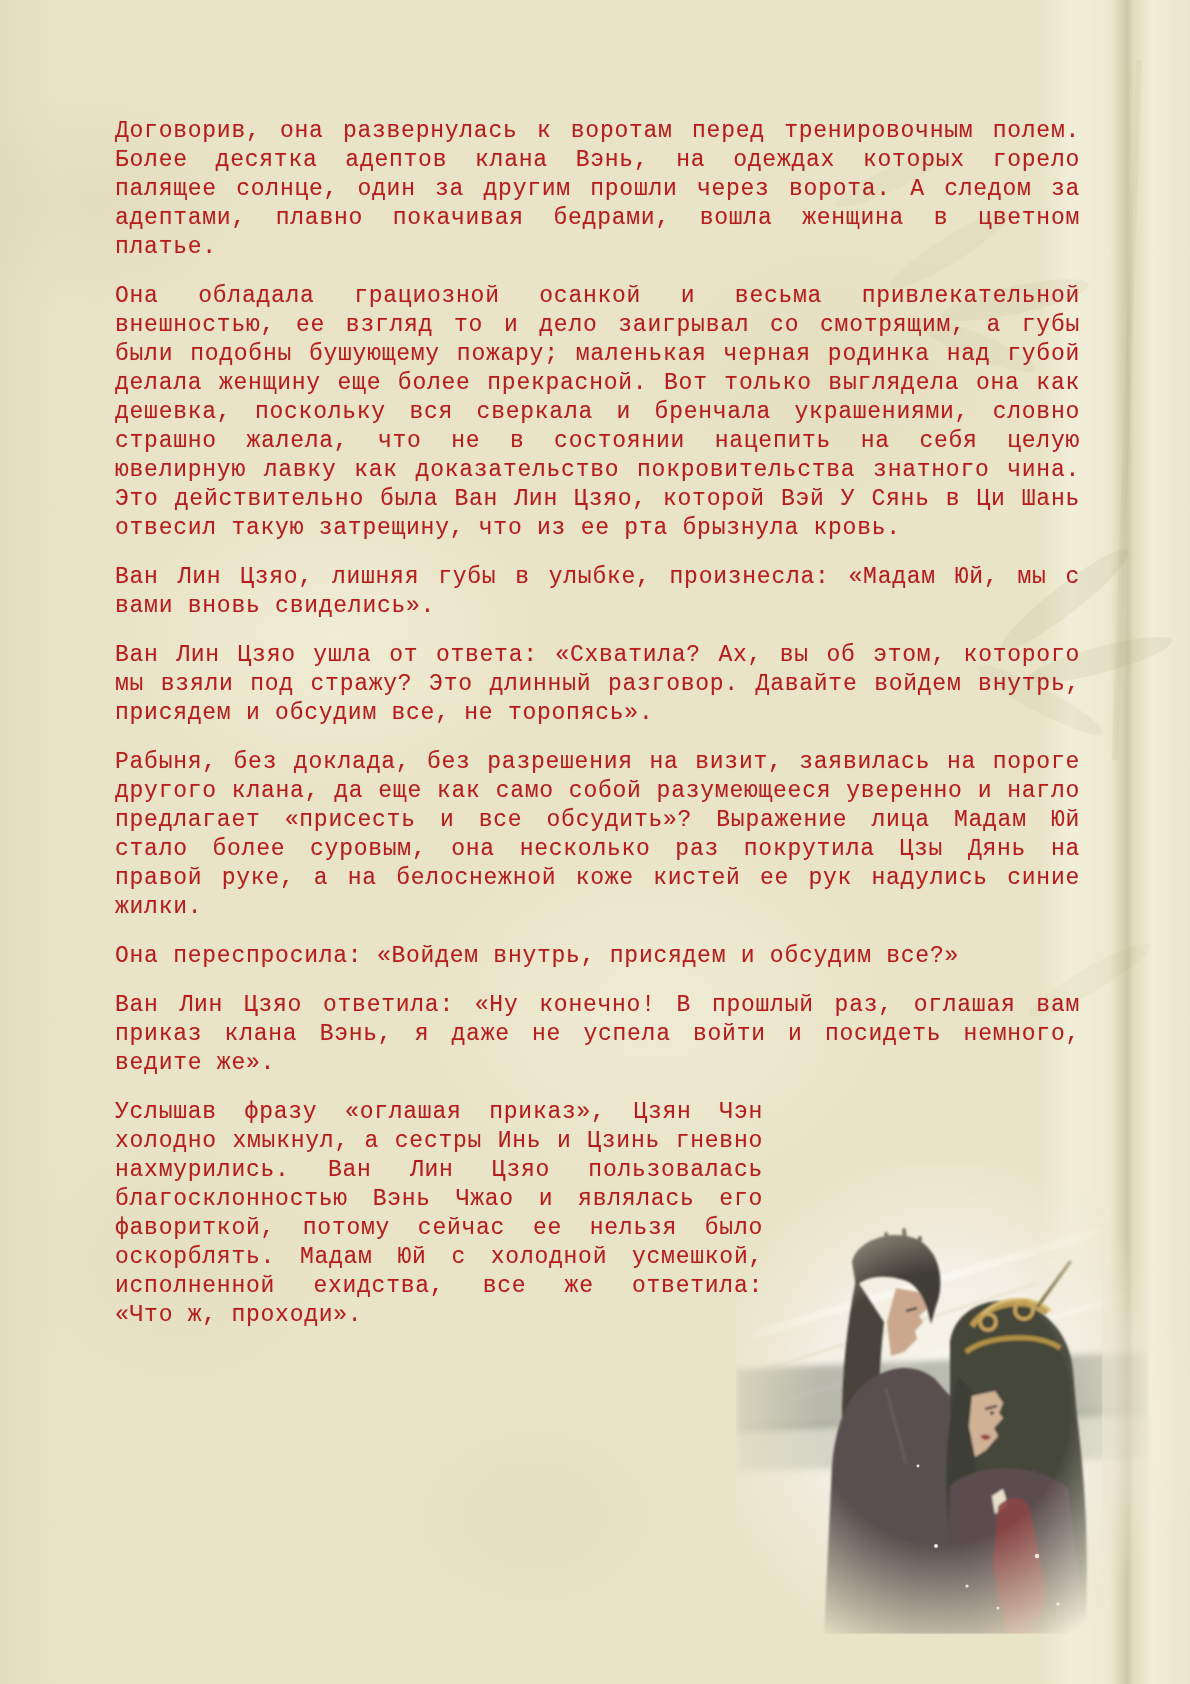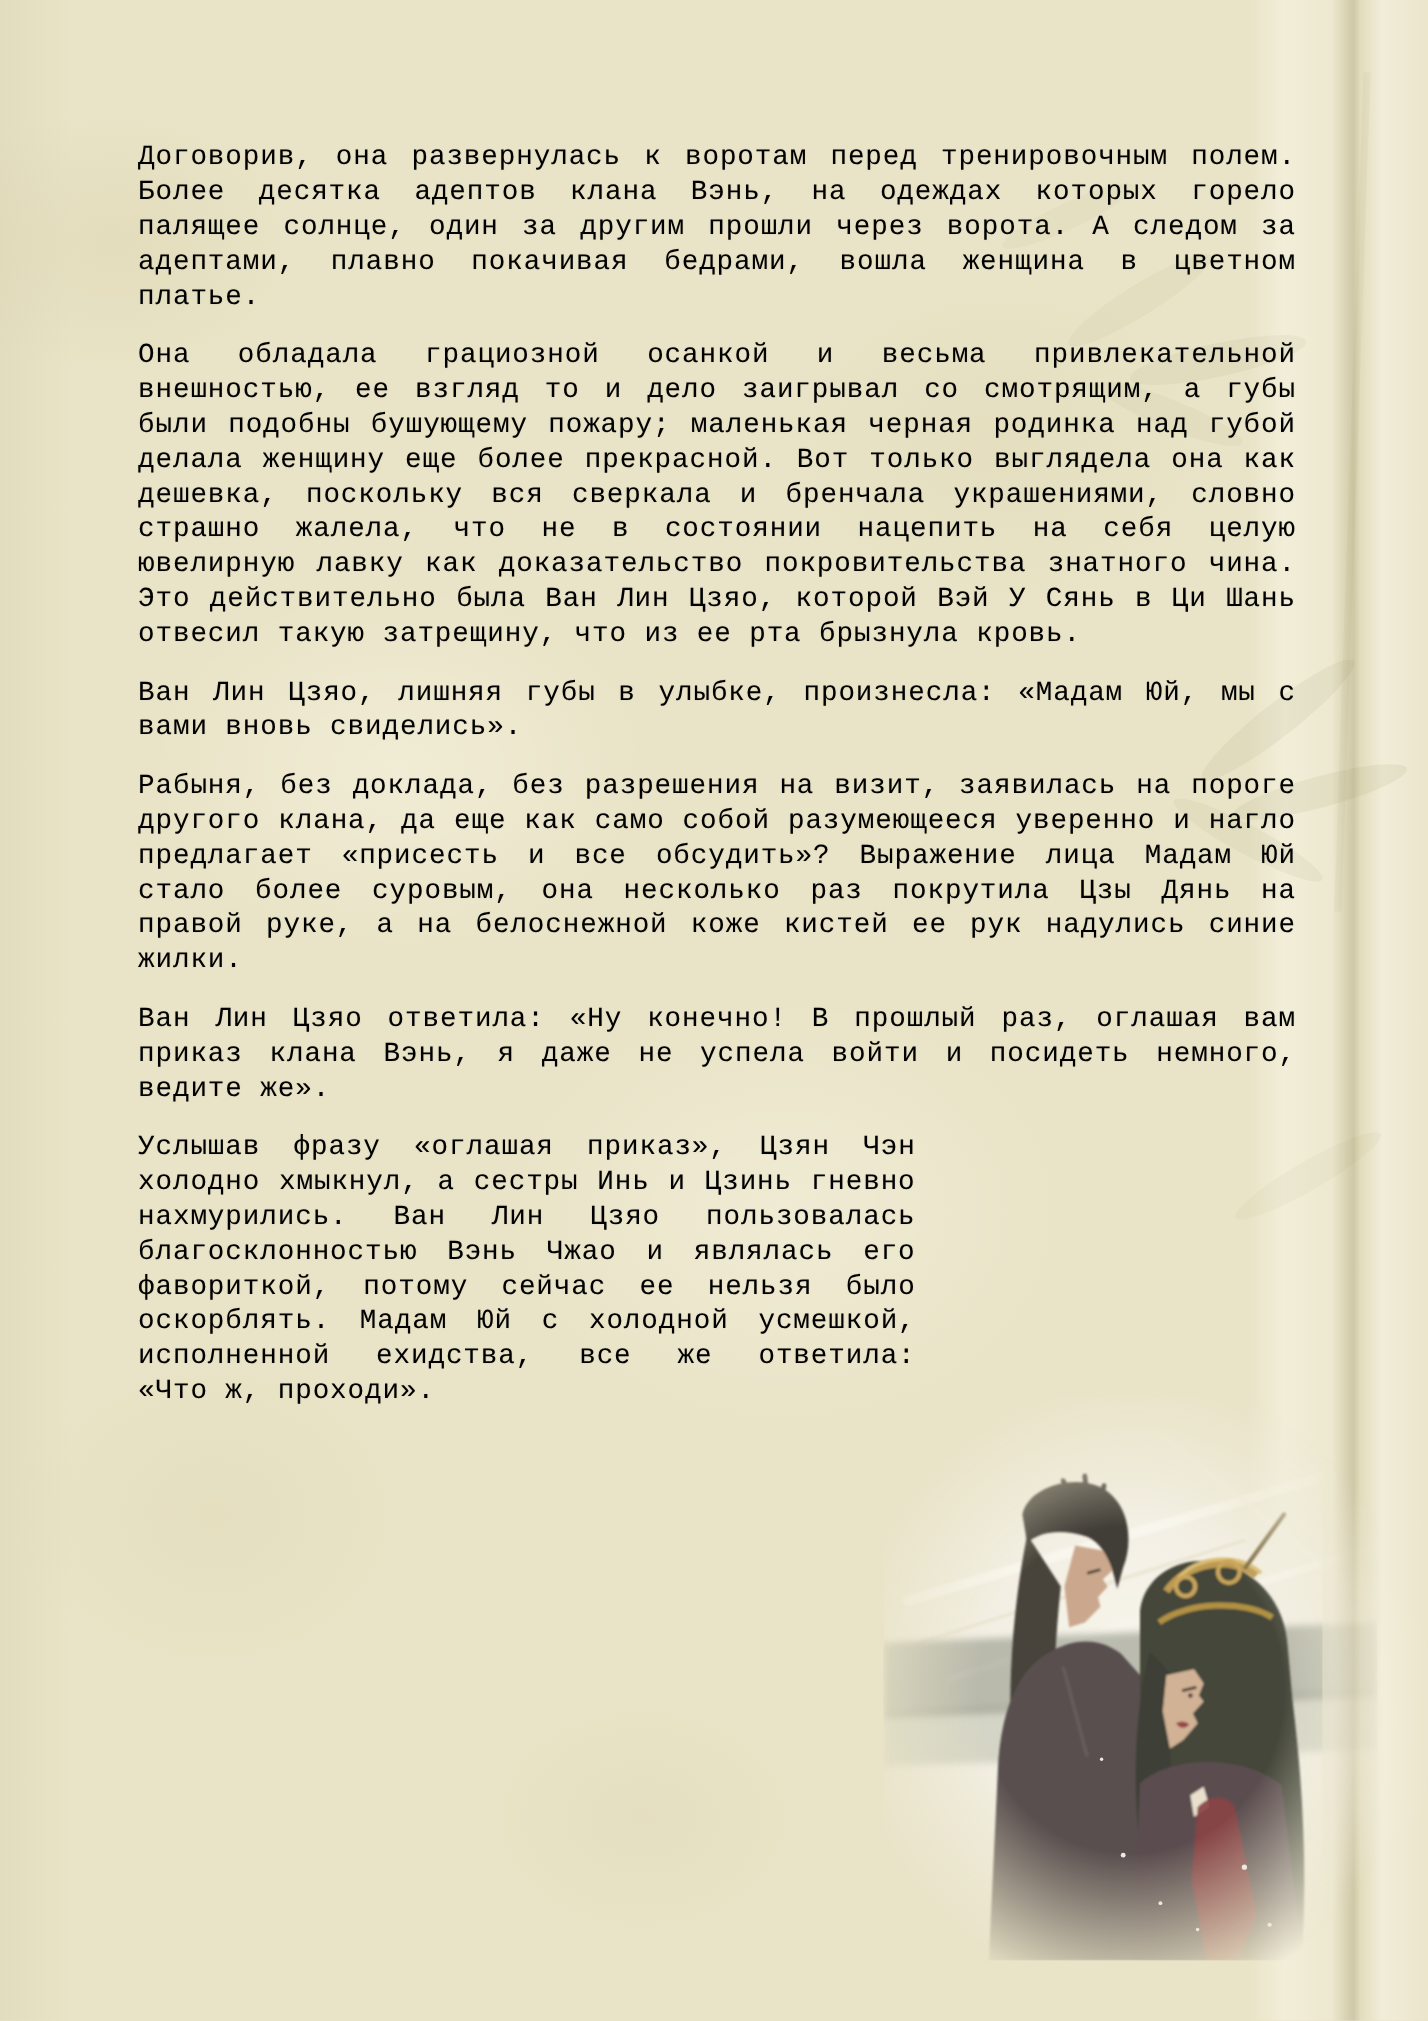--- a/index.html
+++ b/index.html
@@ -39,21 +39,21 @@
   
   .content {
     position: absolute; left: 115px; top: 117px; width: 965px;
   }
   .para {
     margin: 0 0 20px 0;
     font-family: "Liberation Mono", monospace;
     font-size: 23px;
     line-height: 29px;
     letter-spacing: 0.75px;
-    color: #000000;
+    color: #b91c1c;
     text-align: justify;
     text-shadow: 0 0 1px rgba(77,72,54,.25);
   }
   .para.narrow { width: 648px; }
   
   .illustration {
     position: absolute; left: 736px; top: 1164px; width: 412px; height: 470px;
     pointer-events: none;
     -webkit-mask-image: radial-gradient(ellipse 62% 58% at 50% 52%, rgba(0,0,0,1) 50%, rgba(0,0,0,0) 97%);
     mask-image: radial-gradient(ellipse 62% 58% at 50% 52%, rgba(0,0,0,1) 50%, rgba(0,0,0,0) 97%);
@@ -154,16 +154,18 @@
         <circle cx="322" cy="440" r="1.8"></circle>
     </g>
     <rect x="0" y="0" width="412" height="470" fill="#efe9d8" opacity="0.12"></rect>
   </svg>
 </div>
 
 <div class="content">
   <p class="para">Договорив, она развернулась к воротам перед тренировочным полем. Более десятка адептов клана Вэнь, на одеждах которых горело палящее солнце, один за другим прошли через ворота. А следом за адептами, плавно покачивая бедрами, вошла женщина в цветном платье.</p>
   <p class="para">Она обладала грациозной осанкой и весьма привлекательной внешностью, ее взгляд то и дело заигрывал со смотрящим, а губы были подобны бушующему пожару; маленькая черная родинка над губой делала женщину еще более прекрасной. Вот только выглядела она как дешевка, поскольку вся сверкала и бренчала украшениями, словно страшно жалела, что не в состоянии нацепить на себя целую ювелирную лавку как доказательство покровительства знатного чина. Это действительно была Ван Лин Цзяо, которой Вэй У Сянь в Ци Шань отвесил такую затрещину, что из ее рта брызнула кровь.</p>
   <p class="para">Ван Лин Цзяо, лишняя губы в улыбке, произнесла: «Мадам Юй, мы с вами вновь свиделись».</p>
+  <p class="para">Ван Лин Цзяо ушла от ответа: «Схватила? Ах, вы об этом, которого мы взяли под стражу? Это длинный разговор. Давайте войдем внутрь, присядем и обсудим все, не торопясь».</p>
   <p class="para">Рабыня, без доклада, без разрешения на визит, заявилась на пороге другого клана, да еще как само собой разумеющееся уверенно и нагло предлагает «присесть и все обсудить»? Выражение лица Мадам Юй стало более суровым, она несколько раз покрутила Цзы Дянь на правой руке, а на белоснежной коже кистей ее рук надулись синие жилки.</p>
+  <p class="para">Она переспросила: «Войдем внутрь, присядем и обсудим все?»</p>
   <p class="para">Ван Лин Цзяо ответила: «Ну конечно! В прошлый раз, оглашая вам приказ клана Вэнь, я даже не успела войти и посидеть немного, ведите же».</p>
   <p class="para narrow">Услышав фразу «оглашая приказ», Цзян Чэн холодно хмыкнул, а сестры Инь и Цзинь гневно нахмурились. Ван Лин Цзяо пользовалась благосклонностью Вэнь Чжао и являлась его фавориткой, потому сейчас ее нельзя было оскорблять. Мадам Юй с холодной усмешкой, исполненной ехидства, все же ответила: «Что&nbsp;ж, проходи».</p>
 </div>
 
 </body></html>

